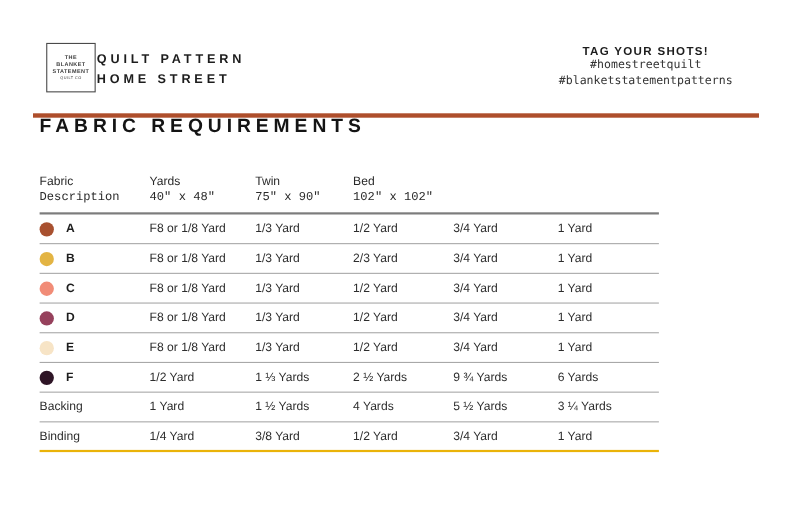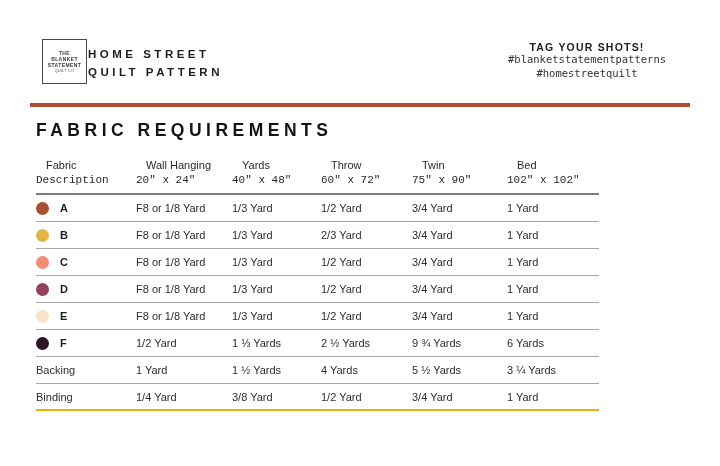--- a/index.html
+++ b/index.html
@@ -25,30 +25,30 @@
   .tag-block { position:absolute; left:508px; top:41px;text-align:center; }
   .tag-heading { font-size:10.5px; font-weight:700; letter-spacing:1.2px; color:#1d1d1d; }
   .tag-hash { font-family:"DejaVu Sans Mono","Liberation Mono",monospace; font-size:10.5px; line-height:13.5px; color:#333; }
   .tag-hash:first-of-type { margin-top:5px; }
 
   
   .rust-rule { position:absolute; left:30px; top:103px; width:660px; height:4px; }
 
   
   .page-title {
-    position:absolute; left:36px; top:120px;
+    position:absolute; left:36px; top:104px;
     font-size:17.5px; font-weight:700; letter-spacing:4.5px; color:#141414;
   }
 
   
   .fabric-table { position:absolute; left:36px; top:158px; width:563px; }
   .grid { display:grid; grid-template-columns:100px 96px 89px 91px 95px 1fr; }
 
   .thead { padding-bottom:5px; border-bottom:2px solid #7c7c7c; }
-  .thead .col-label    { font-size:11px; line-height:15px; color:#2a2a2a;margin-left:10px; }
+  .thead .col-label    { font-size:11px; line-height:15px; color:#2a2a2a; }
   .thead .col-sublabel { font-size:11px; line-height:15px; color:#2a2a2a;font-family:Liberation Mono, monospace; }
 
   .trow { height:27px; align-items:center; border-bottom:1px solid #a8a8a8; }
   .trow:last-child { border-bottom:2px solid #eab308; }
   .trow .cell { font-size:11px; color:#2d2d2d; }
   .fab-cell { display:flex; align-items:center; }
   .dot { width:13px; height:13px; border-radius:50%; margin-right:11px; flex:0 0 auto; }
   .fab-letter { font-size:11px; font-weight:700; color:#1d1d1d; }
   .fab-plain  { font-size:11px; font-weight:400; color:#2d2d2d; }
 </style>
@@ -58,51 +58,43 @@
 <div class="page">
 
   <div class="logo-box">
     <div class="ln">THE</div>
     <div class="ln">BLANKET</div>
     <div class="ln">STATEMENT</div>
     <div class="ln small">QUILT CO</div>
   </div>
 
   <div class="brand-title">
+    <div>QUILT PATTERN</div>
     <div>HOME STREET</div>
-    <div>QUILT PATTERN</div>
   </div>
 
   <div class="tag-block">
     <div class="tag-heading">TAG YOUR SHOTS!</div>
+    <div class="tag-hash">#homestreetquilt</div>
     <div class="tag-hash">#blanketstatementpatterns</div>
-    <div class="tag-hash">#homestreetquilt</div>
   </div>
 
   <div class="rust-rule" style="background: rgb(174, 78, 43);"></div>
 
   <h1 class="page-title">FABRIC REQUIREMENTS</h1>
 
   <section class="fabric-table">
     <div class="thead grid" id="thead">
         <div>
           <div class="col-label">Fabric</div>
           <div class="col-sublabel">Description</div>
         </div>
         <div>
-          <div class="col-label">Wall Hanging</div>
-          <div class="col-sublabel">20" x 24"</div>
-        </div>
-        <div>
           <div class="col-label">Yards</div>
           <div class="col-sublabel">40" x 48"</div>
-        </div>
-        <div>
-          <div class="col-label">Throw</div>
-          <div class="col-sublabel">60" x 72"</div>
         </div>
         <div>
           <div class="col-label">Twin</div>
           <div class="col-sublabel">75" x 90"</div>
         </div>
         <div>
           <div class="col-label">Bed</div>
           <div class="col-sublabel">102" x 102"</div>
         </div>
       </div>

